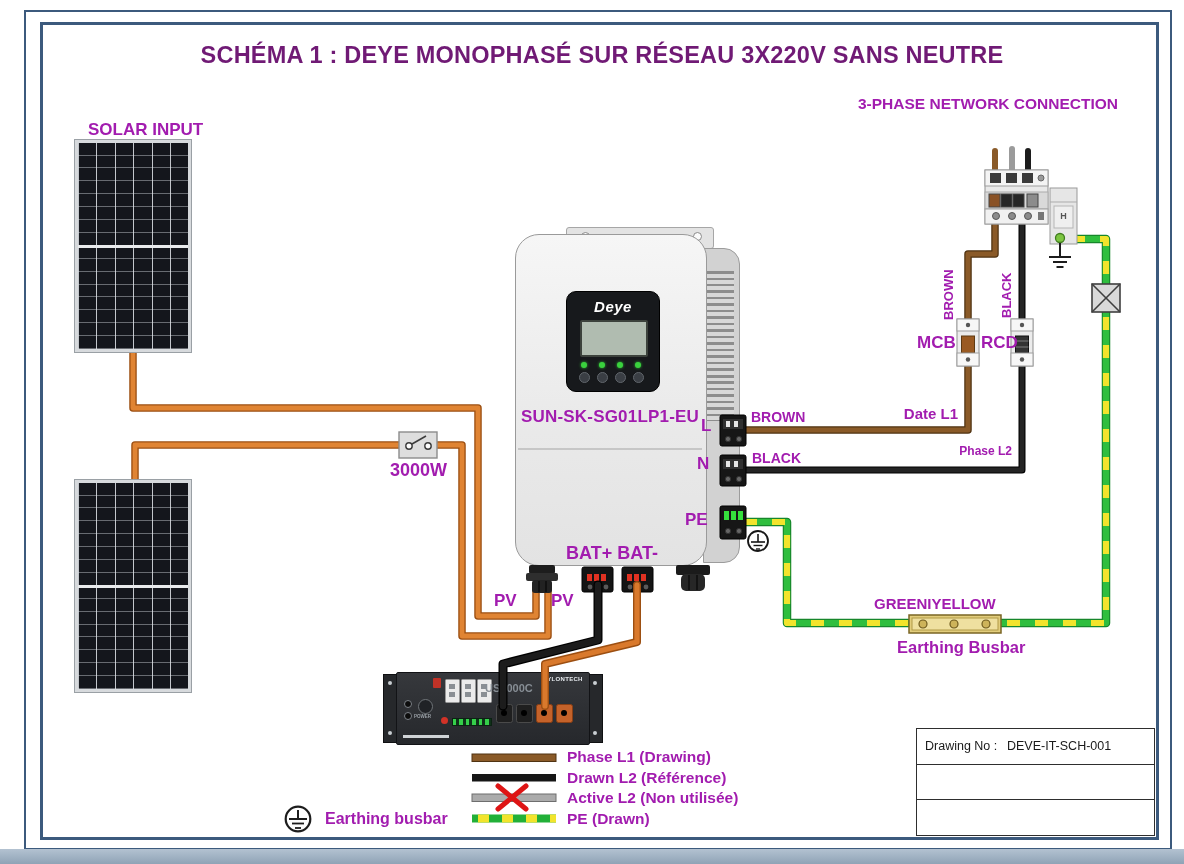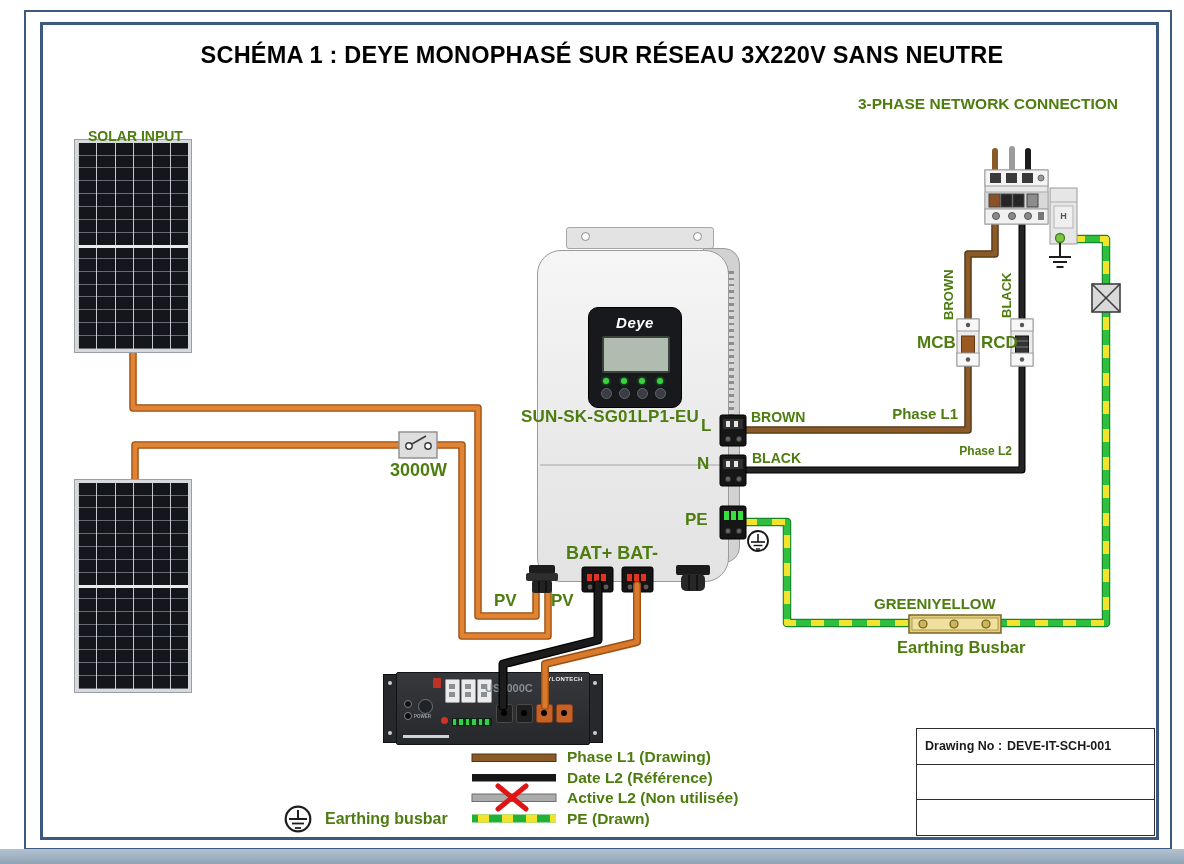--- a/index.html
+++ b/index.html
@@ -5,56 +5,56 @@
   html,body{margin:0;padding:0;background:#fff;}
   #canvas{position:relative;width:1184px;height:864px;background:#fff;overflow:hidden;
           font-family:"Liberation Sans",sans-serif;}
   .frame{position:absolute;pointer-events:none;}
   #frame-outer{left:24px;top:10px;width:1144px;height:836px;border:2px solid #3c5a7d;}
   #frame-inner{left:40px;top:22px;width:1113px;height:812px;border:3px solid #3c5a7d;}
   #bottom-strip{position:absolute;left:0;top:849px;width:1184px;height:15px;
                 background:linear-gradient(180deg,#b3c2d1,#8fa3b6);}
   svg.layer{position:absolute;left:0;top:0;}
   #wires-under{z-index:1;} .device-html{z-index:2;} #devices{z-index:3;} #wires-over{z-index:4;}
-  .lbl{position:absolute;font-weight:bold;color:#4d7c0f;white-space:nowrap;z-index:5;}
+  .lbl{position:absolute;font-weight:bold;color:#a21caf;white-space:nowrap;z-index:5;}
   .ctr{text-align:center;} .rgt{text-align:right;}
-  #title-label{left:162px;top:42px;width:880px;font-size:23.5px;color:#000000;text-align:center;letter-spacing:.2px;}
+  #title-label{left:162px;top:42px;width:880px;font-size:23.5px;color:#701a75;text-align:center;letter-spacing:.2px;}
   .vlabel{writing-mode:vertical-rl;transform:rotate(180deg);}
   
   .panel{position:absolute;width:110px;height:206px;background-color:#14161c;border:3px solid #d7dadd;outline:1px solid #9aa0a5;
     background-image:repeating-linear-gradient(90deg,rgba(225,229,234,.85) 0 1px,transparent 1px 18.4px),
                      repeating-linear-gradient(0deg,rgba(205,210,216,.45) 0 1px,transparent 1px 12.9px);}
   .panel::after{content:"";position:absolute;left:0;top:50%;width:100%;height:3px;background:#e9ebed;margin-top:-1px;}
   
   #inv-bracket{position:absolute;left:566px;top:227px;width:146px;height:20px;background:#e3e3e3;border:1px solid #a6a6a6;border-radius:3px;}
   .bracket-hole{position:absolute;width:7px;height:7px;border-radius:50%;background:#fbfbfb;border:1px solid #8a8a8a;top:4px;}
   #inv-side{position:absolute;left:703px;top:248px;width:35px;height:313px;background:#d2d2d2;border:1px solid #9c9c9c;border-radius:0 16px 16px 0;}
   #inv-fins{position:absolute;left:3px;top:22px;width:27px;height:150px;
     background:repeating-linear-gradient(180deg,#8d8d8d 0 2.5px,#d8d8d8 2.5px 6.5px);}
-  #inv-body{position:absolute;left:515px;top:250px;width:190px;height:330px;border-radius:24px;
-    background:linear-gradient(180deg,#f6f6f6,#e9e9e9 60%,#e3e3e3);border:1.5px solid #9a9a9a;margin-left:22px;}
+  #inv-body{position:absolute;left:515px;top:234px;width:190px;height:330px;border-radius:24px;
+    background:linear-gradient(180deg,#f6f6f6,#e9e9e9 60%,#e3e3e3);border:1.5px solid #9a9a9a;}
   #inv-seam{position:absolute;left:2px;top:213px;width:184px;height:1.5px;background:#c6c6c6;}
   #inv-display{position:absolute;left:50px;top:56px;width:92px;height:99px;background:#17191c;border:1px solid #000;border-radius:10px;}
   #deye-logo{position:absolute;left:0;top:6px;width:100%;text-align:center;color:#fff;font-weight:bold;font-style:italic;font-size:15px;letter-spacing:.5px;}
   #inv-lcd{position:absolute;left:13px;top:28px;width:64px;height:33px;background:#b0bcb0;border:2px solid #3c423c;border-radius:2px;}
   .led{position:absolute;width:6px;height:6px;border-radius:50%;background:#3ad13e;box-shadow:0 0 3px #2fbf35;top:70px;}
   .btn{position:absolute;width:9px;height:9px;border-radius:50%;background:#3a3e44;border:1px solid #61666c;top:80px;}
   
   .bat-ear{position:absolute;width:13px;height:67px;background:#26282b;border:1px solid #0f1012;}
   .ear-hole{position:absolute;left:3.5px;width:4px;height:4px;border-radius:50%;background:#c9ced2;}
   #bat-body{position:absolute;left:396px;top:672px;width:192px;height:71px;border-radius:2px;
     background:linear-gradient(180deg,#36383c,#26282c);border:1px solid #121316;}
   .bat-conn{position:absolute;top:6px;width:13px;height:22px;background:#ebebeb;border:1px solid #9a9a9a;border-radius:1.5px;}
   .bat-conn i{position:absolute;left:2.5px;width:6px;height:5px;background:#8a8f94;display:block;}
   .bat-term{position:absolute;top:31px;width:15px;height:17px;border-radius:2.5px;}
   .bat-term i{position:absolute;left:4px;top:4.5px;width:6px;height:6px;border-radius:50%;background:#000;display:block;}
   
   #titleblock{position:absolute;left:916px;top:728px;width:239px;height:108px;background:#fff;border:1.6px solid #2e2e2e;
     display:flex;flex-direction:column;z-index:5;box-sizing:border-box;}
-  .tb-row{display:flex;border-bottom:1.4px solid #2e2e2e;flex:1;align-items:center;font-size:12.5px;font-weight:bold;color:#1a1a1a;}
+  .tb-row{display:flex;border-bottom:1.4px solid #2e2e2e;flex:1;align-items:center;font-size:12.5px;font-weight:normal;color:#1a1a1a;}
   .tb-row:last-child{border-bottom:none;}
   .tb-label{width:82px;padding-left:8px;} .tb-value{flex:1;}
 </style>
 </head>
 <body>
 
 <div id="canvas">
 
   <div id="frame-outer" class="frame"></div>
   <div id="frame-inner" class="frame"></div>
@@ -327,43 +327,43 @@
       <path d="M598,585 V640 L503,664 V706" stroke="#000" stroke-width="9"></path>
       <path d="M598,585 V640 L503,664 V706" stroke="#1c1c1c" stroke-width="6.5"></path>
     </g>
     <g fill="none" stroke-linejoin="round" stroke-linecap="round">
       <path d="M637,585 V642 L545,664 V706" stroke="#9c4f12" stroke-width="8"></path>
       <path d="M637,585 V642 L545,664 V706" stroke="#d9792c" stroke-width="5.2"></path>
     </g>
   </svg>
 
   <div class="lbl" id="title-label">SCHÉMA 1 : DEYE MONOPHASÉ SUR RÉSEAU 3X220V SANS NEUTRE</div>
-  <div class="lbl" style="left:88px;top:128px;font-size:14px;text-align:right;">SOLAR INPUT</div>
+  <div class="lbl" style="left:88px;top:120px;font-size:17px;text-align:right;">SOLAR INPUT</div>
   <div class="lbl ctr" style="left:853px;top:95px;width:270px;font-size:15.5px;">3-PHASE NETWORK CONNECTION</div>
   <div class="lbl vlabel" style="left:941px;top:262px;height:58px;font-size:13px;">BROWN</div>
   <div class="lbl vlabel" style="left:999px;top:266px;height:52px;font-size:13px;">BLACK</div>
   <div class="lbl" style="left:917px;top:333px;font-size:17px;">MCB</div>
   <div class="lbl" style="left:981px;top:333px;font-size:17px;">RCD</div>
-  <div class="lbl rgt" style="left:845px;top:405px;width:113px;font-size:15px;">Phase L1</div>
+  <div class="lbl rgt" style="left:845px;top:405px;width:113px;font-size:15px;">Date L1</div>
   <div class="lbl rgt" style="left:900px;top:444px;width:112px;font-size:12px;">Phase L2</div>
   <div class="lbl" style="left:751px;top:409px;font-size:14px;">BROWN</div>
   <div class="lbl" style="left:752px;top:450px;font-size:14px;">BLACK</div>
   <div class="lbl ctr" style="left:1050px;top:211px;width:27px;font-size:9px;color:#555;">H</div>
   <div class="lbl" style="left:701px;top:416px;font-size:17px;">L</div>
   <div class="lbl" style="left:697px;top:454px;font-size:17px;">N</div>
   <div class="lbl" style="left:685px;top:510px;font-size:17px;">PE</div>
   <div class="lbl ctr" style="left:517px;top:407px;width:186px;font-size:17px;letter-spacing:.2px;">SUN-SK-SG01LP1-EU</div>
   <div class="lbl ctr" style="left:550px;top:543px;width:124px;font-size:18px;">BAT+ BAT-</div>
   <div class="lbl" style="left:494px;top:591px;font-size:17px;">PV</div>
   <div class="lbl" style="left:551px;top:591px;font-size:17px;">PV</div>
   <div class="lbl" style="left:390px;top:460px;font-size:18px;">3000W</div>
   <div class="lbl" style="left:874px;top:595px;font-size:15px;">GREENIYELLOW</div>
   <div class="lbl" style="left:897px;top:638px;font-size:16.5px;">Earthing Busbar</div>
   <div class="lbl" style="left:567px;top:748px;font-size:15.5px;">Phase L1 (Drawing)</div>
-  <div class="lbl" style="left:567px;top:769px;font-size:15.5px;">Date L2 (Référence)</div>
+  <div class="lbl" style="left:567px;top:769px;font-size:15.5px;">Drawn L2 (Référence)</div>
   <div class="lbl" style="left:567px;top:789px;font-size:15.5px;">Active L2 (Non utilisée)</div>
   <div class="lbl" style="left:567px;top:810px;font-size:15.5px;">PE (Drawn)</div>
   <div class="lbl" style="left:325px;top:810px;font-size:16px;">Earthing busbar</div>
 
   <div id="titleblock">
     <div class="tb-row">
       <span class="tb-label">Drawing No :</span>
       <span class="tb-value">DEVE-IT-SCH-001</span>
     </div>
     <div class="tb-row"></div>

